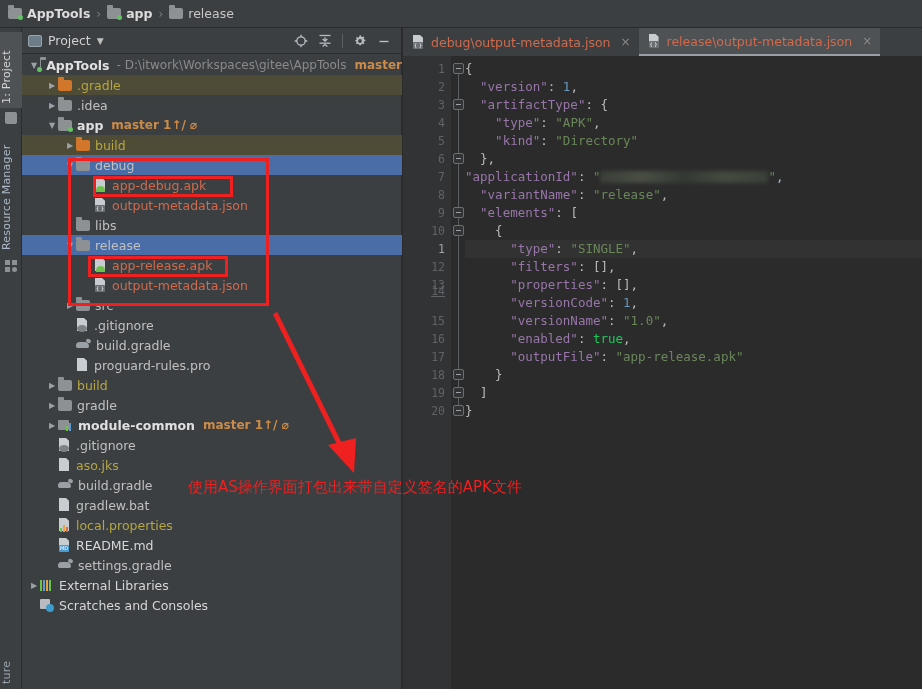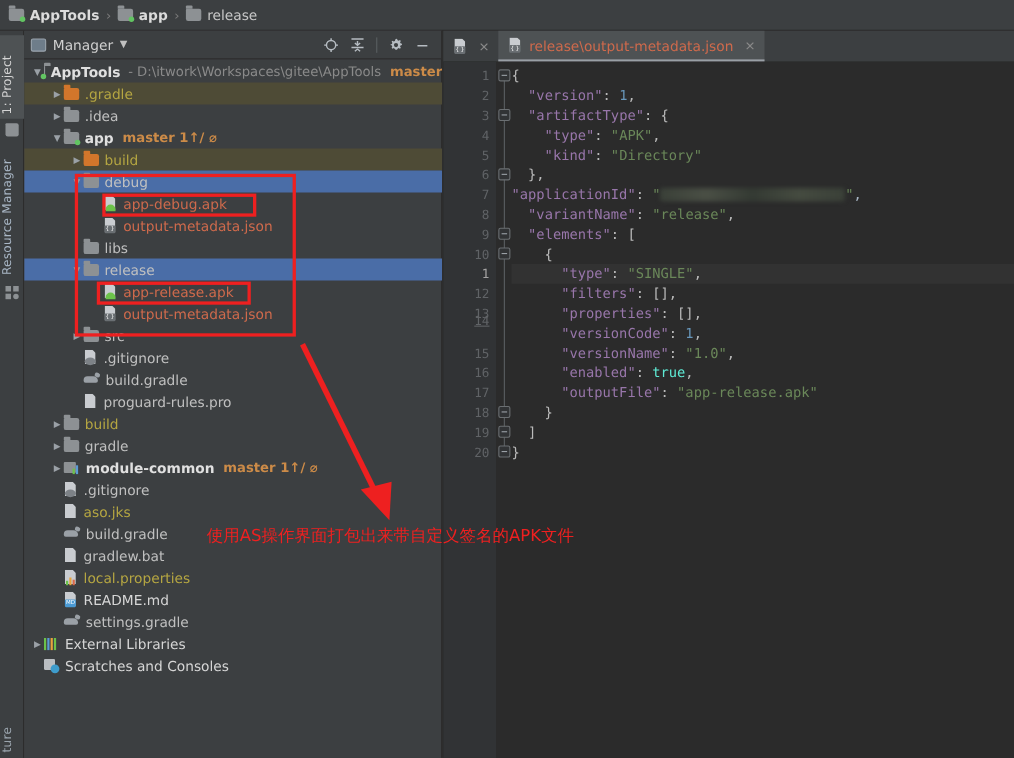--- a/index.html
+++ b/index.html
@@ -174,21 +174,21 @@
     position: absolute; left: 62px; top: 0; right: 0; height: 100%;
     font-family: "DejaVu Sans Mono", "Liberation Mono", monospace;
     font-size: 12.5px; line-height: 18px; white-space: pre;
   }
   .cl-line { height: 18px; }
   .cl-line.cur { background: #323232; }
   .k { color: #9876aa; }
   .s { color: #6a8759; }
   .n { color: #6897bb; }
   .p { color: #a9b7c6; }
-  .kw { color: #5eead4; }
+  .kw { color: #22c55e; }
   .bulb { position:absolute; left:20px; width:11px; height:14px; }
   .bulb .g { position:absolute; left:1px; top:0; width:9px; height:9px; border-radius:50%; background:#f0b434; }
   .bulb i { position:absolute; left:2px; width:7px; height:1px; background:#b9b9b9; }
   .editor-divider { position:absolute; left:402px; top:28px; width:1px; height:661px; background:#2b2b2b; }
 </style>
 </head>
 <body>
 
 <div id="root">
 
@@ -222,21 +222,21 @@
         <i></i>
         <i></i>
         <i></i>
       </div>
     <div class="vtab" id="vtab-structure">ture</div>
   </div>
 
   <div class="panel">
     <div class="panel-header">
       <span class="panel-ic-proj"></span>
-      <span class="panel-title">Manager</span>
+      <span class="panel-title">Project</span>
       <span class="panel-caret">▼</span>
       <div class="panel-tools">
         <span class="tic">
           <svg width="14" height="14" viewBox="0 0 14 14">
               <circle cx="7" cy="7" r="4.2" fill="none" stroke="#b6bcc2" stroke-width="1.3"></circle>
               <path d="M7 0.7V3.2M7 10.8V13.3M0.7 7H3.2M10.8 7H13.3" stroke="#b6bcc2" stroke-width="1.3"></path>
             </svg>
         </span>
         <span class="tic">
           <svg width="14" height="14" viewBox="0 0 14 14">
@@ -472,20 +472,21 @@
 
   <div class="editor-divider"></div>
 
   <div class="editor">
     <div class="tabbar" id="tabbar">
         <div class="tab">
           <span class="fi">
             <span class="pg"></span>
             <span class="bdg json">{ }</span>
           </span>
+          <span>debug\output-metadata.json</span>
           <span class="x">×</span>
         </div>
         <div class="tab active">
           <span class="fi">
             <span class="pg"></span>
             <span class="bdg json">{ }</span>
           </span>
           <span>release\output-metadata.json</span>
           <span class="x">×</span>
         </div>

